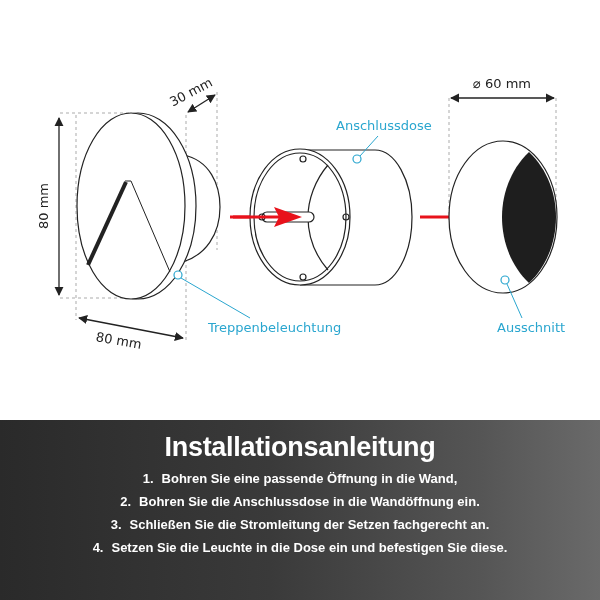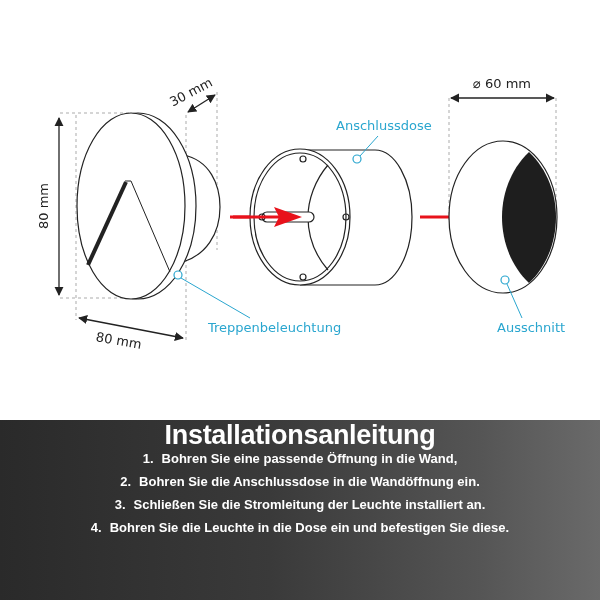--- a/index.html
+++ b/index.html
@@ -3,22 +3,22 @@
 <meta charset="utf-8">
 <style>
   html,body{margin:0;padding:0;}
   body{width:600px;height:600px;position:relative;overflow:hidden;background:#ffffff;font-family:"DejaVu Sans",sans-serif;}
   #diagram{position:absolute;left:0;top:0;width:600px;height:420px;}
   .dim{font-family:"DejaVu Sans",sans-serif;font-size:13px;fill:#222;}
   .callout{font-family:"DejaVu Sans",sans-serif;font-size:13px;fill:#2aa6cf;}
   #panel{position:absolute;left:0;top:420px;width:600px;height:180px;
     background:linear-gradient(90deg,#2a2a2a 0%,#3a3a3a 45%,#555 80%,#6a6a6a 100%);
     color:#fff;text-align:center;}
-  #panel h1{margin:0;padding-top:0;font-family:"Liberation Sans",sans-serif;font-weight:bold;font-size:27px;letter-spacing:-0.3px;color:#fff;}
-  #steps{list-style:none;margin:0 0 0 0;padding:0;font-family:"Liberation Sans",sans-serif;font-weight:bold;font-size:13px;line-height:16px;}
+  #panel h1{margin:0;padding-top:12px;font-family:"Liberation Sans",sans-serif;font-weight:bold;font-size:27px;letter-spacing:-0.3px;color:#fff;}
+  #steps{list-style:none;margin:8px 0 0 0;padding:0;font-family:"Liberation Sans",sans-serif;font-weight:bold;font-size:13px;line-height:16px;}
   #steps li{margin-bottom:7px;}
   #steps .num{margin-right:8px;}
 </style>
 </head>
 <body>
 
 <svg id="diagram" viewBox="0 0 600 420" xmlns="http://www.w3.org/2000/svg">
   <defs>
     <marker id="ah" viewBox="0 0 10 10" refX="9" refY="5" markerWidth="7" markerHeight="7" orient="auto-start-reverse">
       <path d="M0,0 L10,5 L0,10 z" fill="#222"></path>
@@ -100,19 +100,19 @@
 <div id="panel">
   <h1>Installationsanleitung</h1>
   <ol id="steps">
     <li>
       <span class="num">1.</span><span>Bohren Sie eine passende Öffnung in die Wand,</span><br>
     </li>
     <li>
       <span class="num">2.</span><span>Bohren Sie die Anschlussdose in die Wandöffnung ein.</span>
     </li>
     <li>
-      <span class="num">3.</span><span>Schließen Sie die Stromleitung der Leuchte installiert an.</span>
+      <span class="num">3.</span><span>Schließen Sie die Stromleitung der Setzen fachgerecht an.</span>
     </li>
     <li>
-      <span class="num">4.</span><span>Bohren Sie die Leuchte in die Dose ein und befestigen Sie diese.</span>
+      <span class="num">4.</span><span>Setzen Sie die Leuchte in die Dose ein und befestigen Sie diese.</span>
     </li>
   </ol>
 </div>
 
 </body></html>

